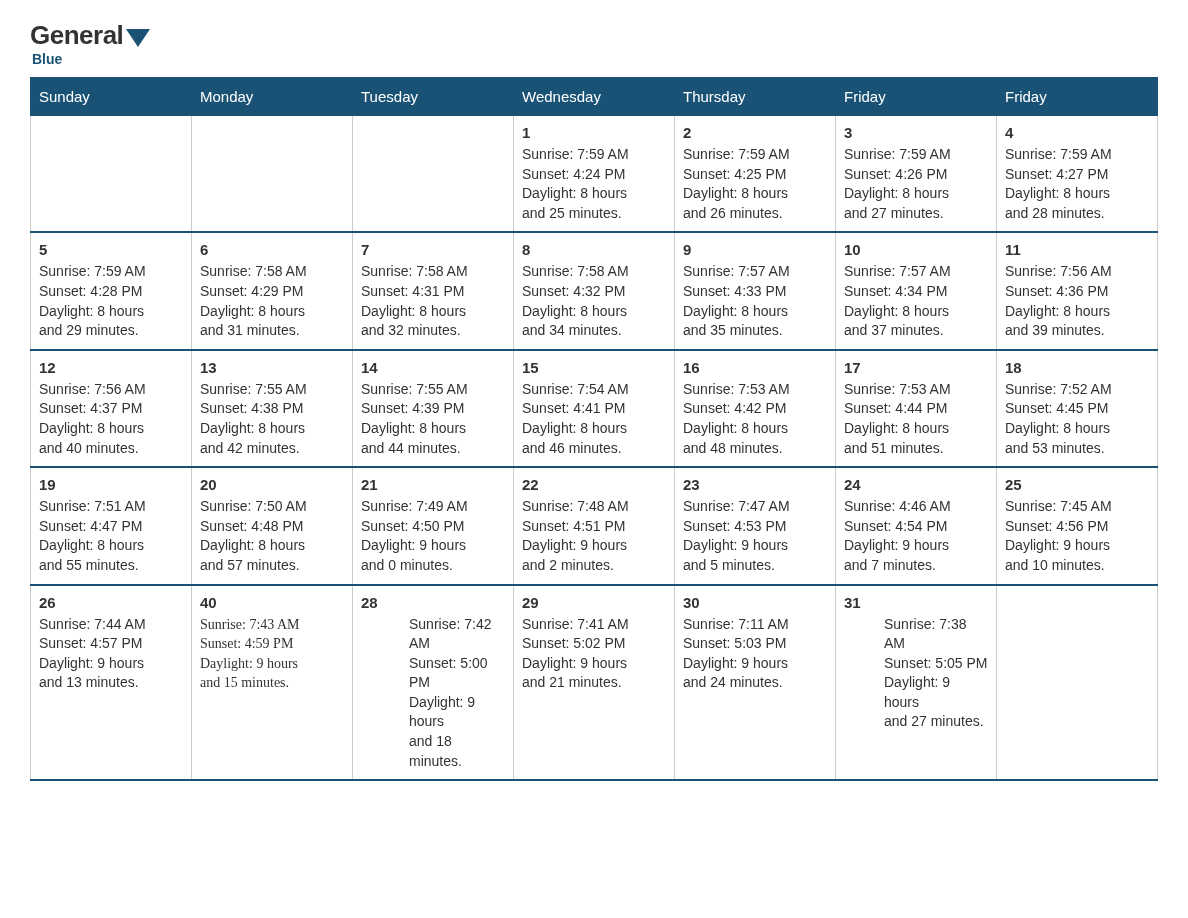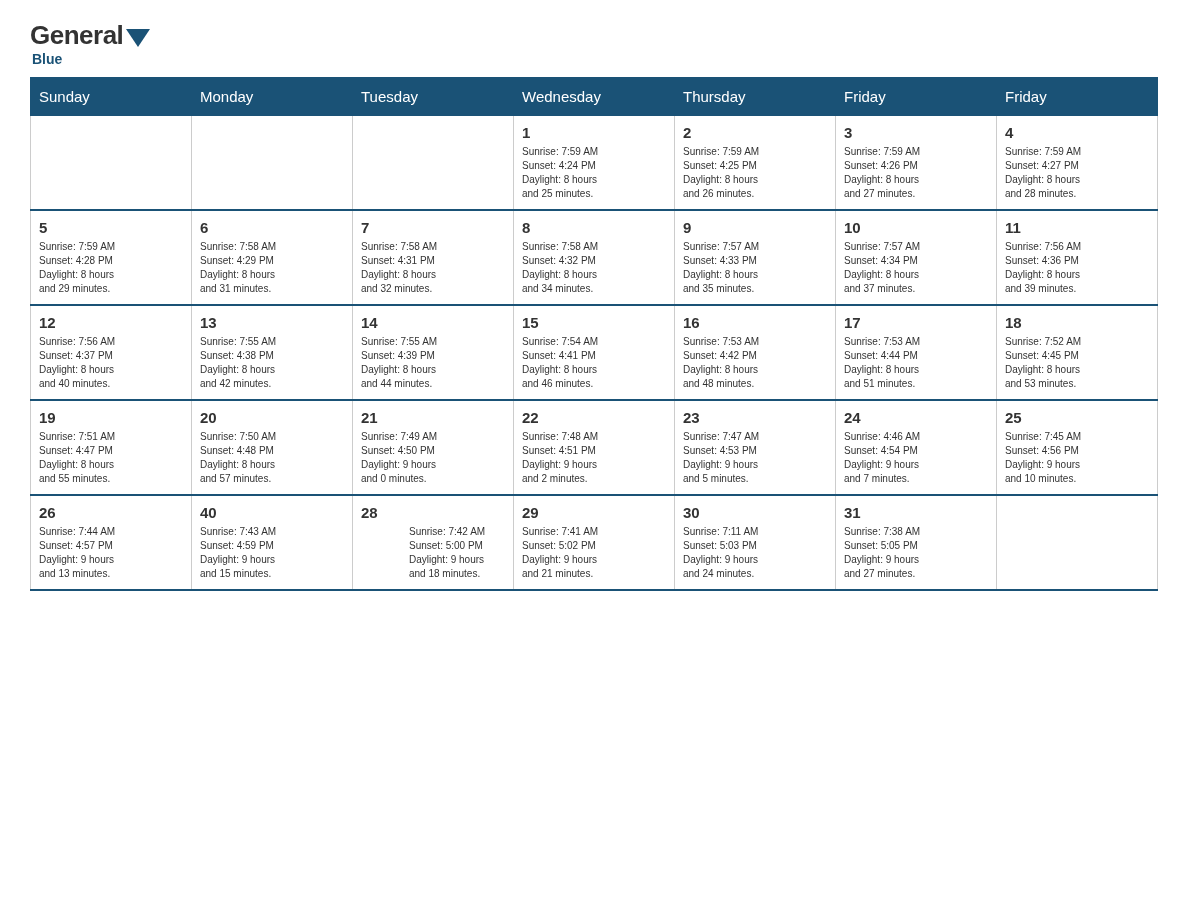--- a/index.html
+++ b/index.html
@@ -88,21 +88,21 @@
     }
     .day-number {
       font-size: 15px;
       font-weight: bold;
       color: #333;
       margin-bottom: 4px;
       display: block;
     }
     .day-info {
       color: #333;
-      font-size: 10px;
+      font-size: 14px;
       line-height: 1.4;
     }
     .empty-cell {
       background: #fff;
     }
   </style>
 </head>
 <body>
 
 <div class="header">
@@ -321,21 +321,21 @@
       <tr>
         <td>
           <span class="day-number">26</span>
           <div class="day-info" style="white-space: pre-line;">Sunrise: 7:44 AM
 Sunset: 4:57 PM
 Daylight: 9 hours
 and 13 minutes.</div>
         </td>
         <td>
           <span class="day-number">40</span>
-          <div class="day-info" style="white-space: pre-line;">Sunrise: 7:43 AM
+          <div class="day-info" style="white-space: pre-line; font-family: Liberation Serif, serif;">Sunrise: 7:43 AM
 Sunset: 4:59 PM
 Daylight: 9 hours
 and 15 minutes.</div>
         </td>
         <td>
           <span class="day-number">28</span>
           <div class="day-info" style="white-space: pre-line; margin-left: 48px;">Sunrise: 7:42 AM
 Sunset: 5:00 PM
 Daylight: 9 hours
 and 18 minutes.</div>
@@ -349,21 +349,21 @@
         </td>
         <td>
           <span class="day-number">30</span>
           <div class="day-info" style="white-space: pre-line;">Sunrise: 7:11 AM
 Sunset: 5:03 PM
 Daylight: 9 hours
 and 24 minutes.</div>
         </td>
         <td>
           <span class="day-number">31</span>
-          <div class="day-info" style="white-space: pre-line;">Sunrise: 7:38 AM
+          <div class="day-info" style="white-space: pre-line; margin-left: 40px;">Sunrise: 7:38 AM
 Sunset: 5:05 PM
 Daylight: 9 hours
 and 27 minutes.</div>
         </td>
         <td class="empty-cell"></td>
       </tr>
     </tbody>
 </table>
 
 </body></html>

